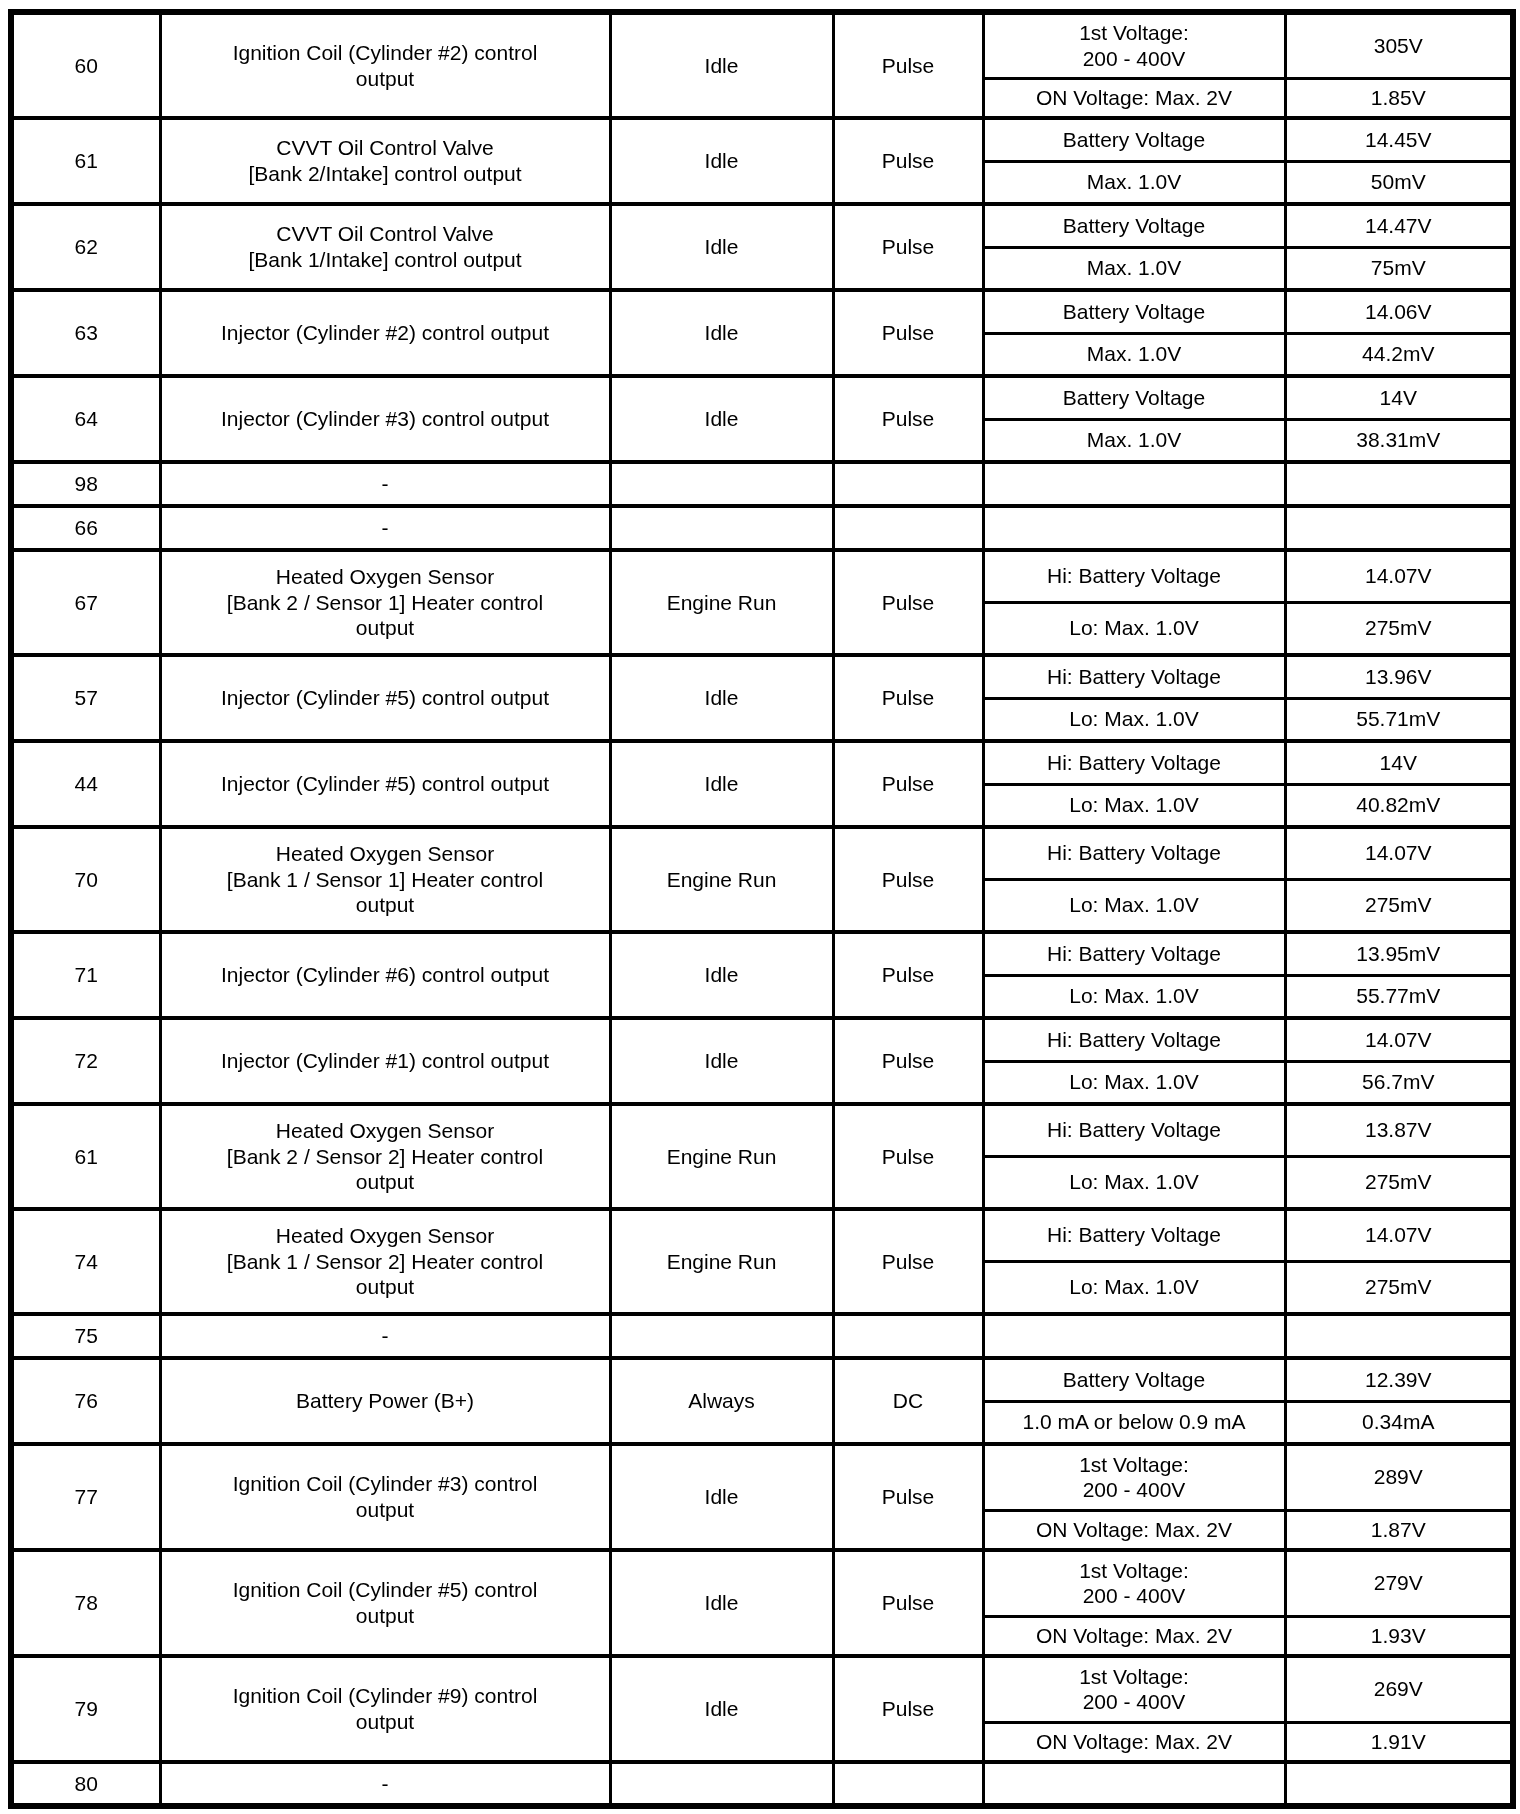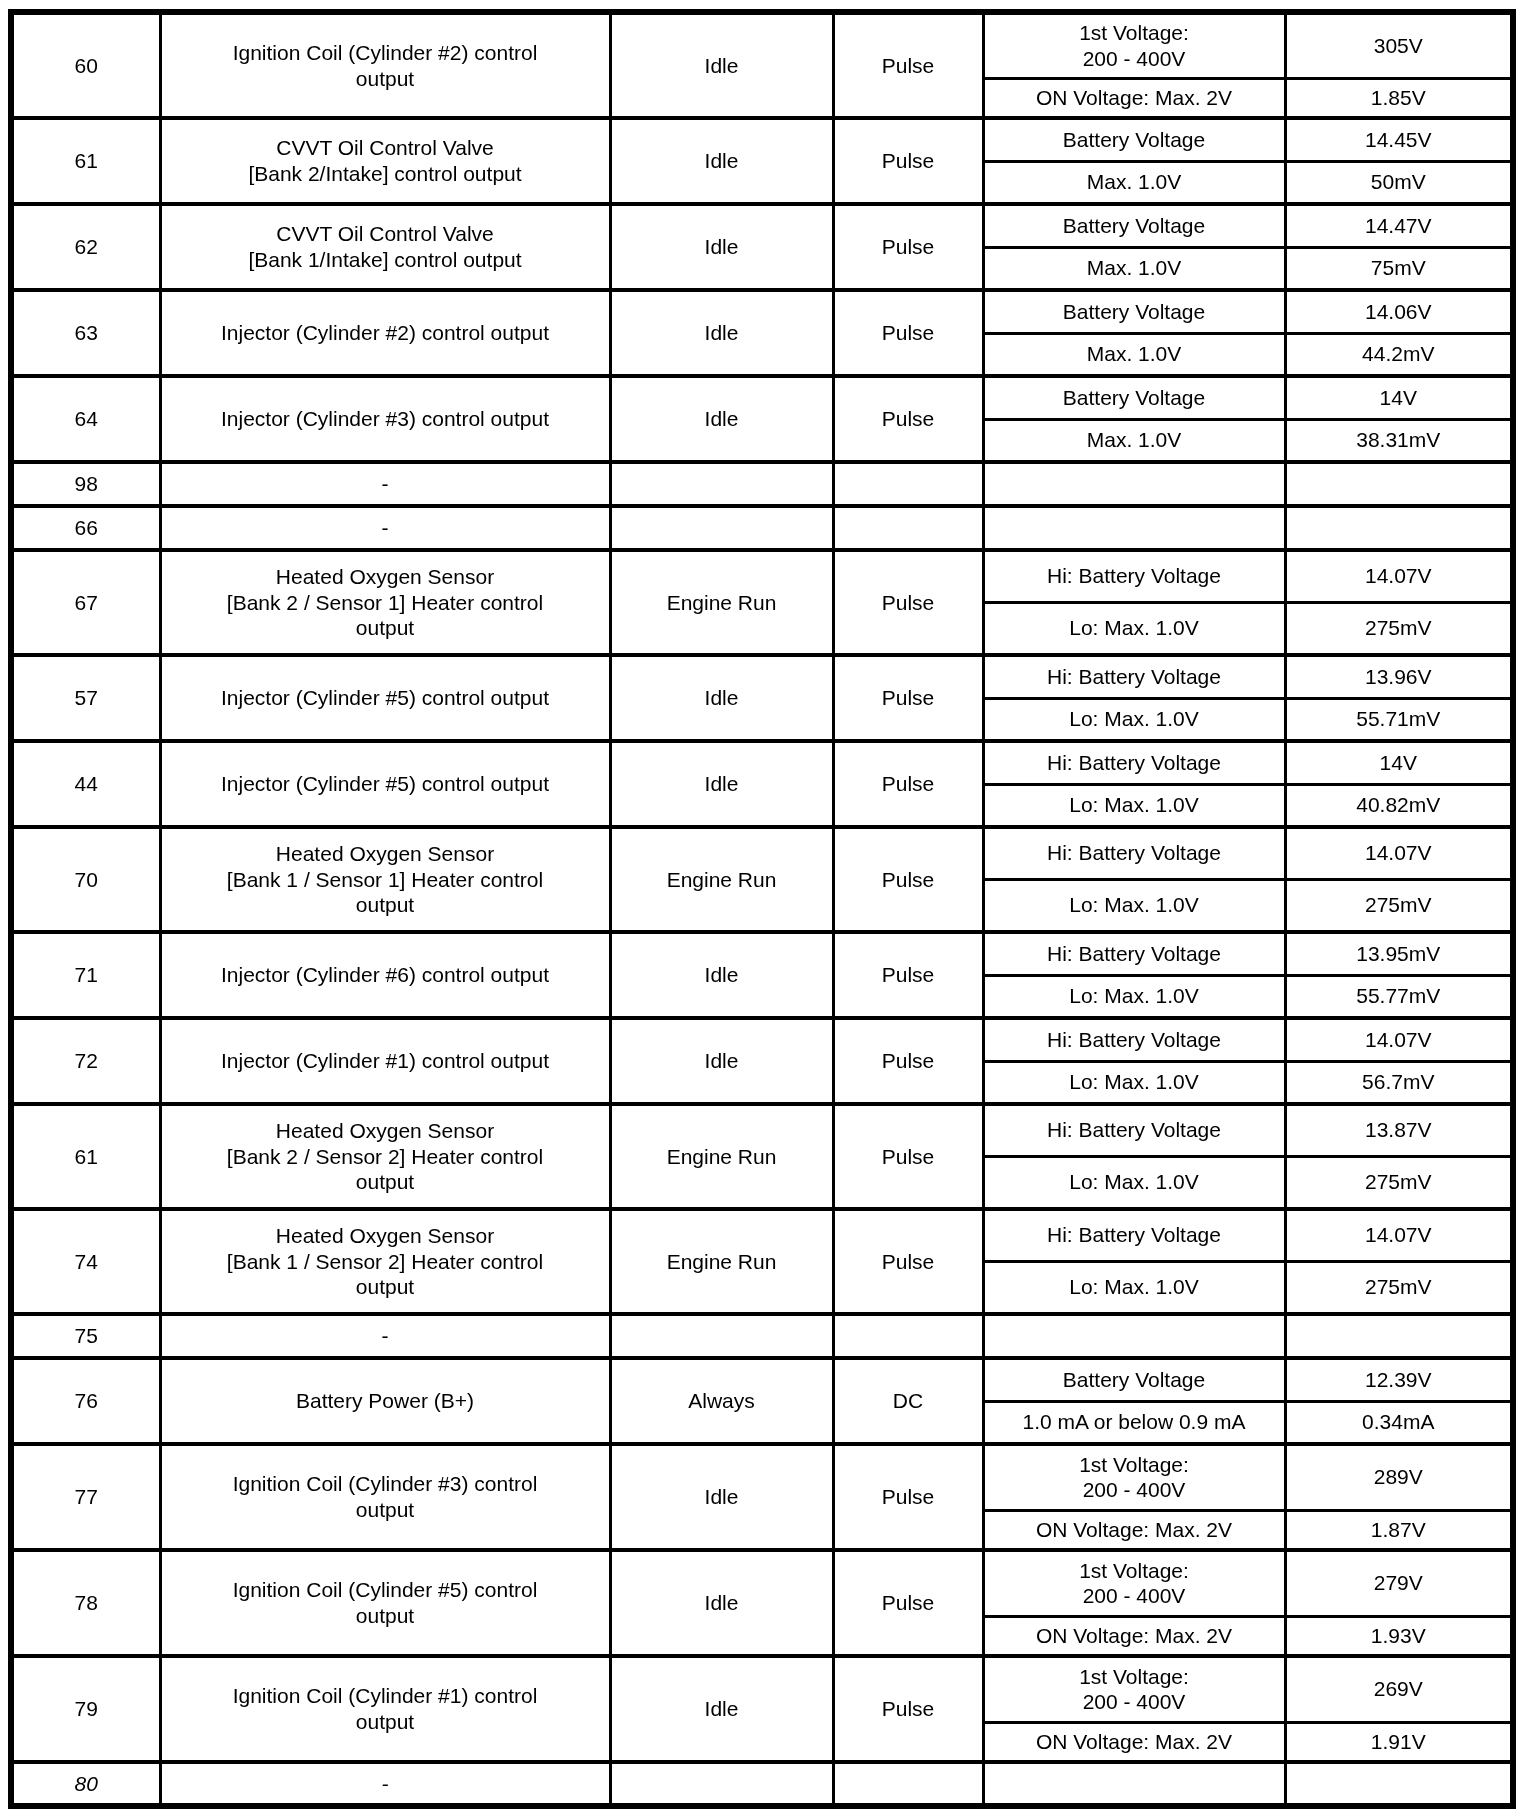--- a/index.html
+++ b/index.html
@@ -289,33 +289,33 @@
           <td class="c-spec">1st Voltage:
 200 - 400V</td>
           <td class="c-val">279V</td>
         </tr>
         <tr style="height: 40px;">
           <td class="c-spec">ON Voltage: Max. 2V</td>
           <td class="c-val">1.93V</td>
         </tr>
         <tr class="main-first" style="height: 66px;">
           <td class="c-num" rowspan="2">79</td>
-          <td class="c-desc" rowspan="2">Ignition Coil (Cylinder #1) control
+          <td class="c-desc" rowspan="2">Ignition Coil (Cylinder #9) control
 output</td>
           <td class="c-cond" rowspan="2">Idle</td>
           <td class="c-type" rowspan="2">Pulse</td>
           <td class="c-spec">1st Voltage:
 200 - 400V</td>
           <td class="c-val">269V</td>
         </tr>
         <tr style="height: 40px;">
           <td class="c-spec">ON Voltage: Max. 2V</td>
           <td class="c-val">1.91V</td>
         </tr>
-        <tr class="main-first" style="height: 44px; font-style: italic;">
+        <tr class="main-first" style="height: 44px;">
           <td class="c-num">80</td>
           <td class="c-desc c-dash">-</td>
           <td class="c-cond"></td>
           <td class="c-type"></td>
           <td class="c-spec"></td>
           <td class="c-val"></td>
         </tr>
       </tbody>
   </table>
 </div>

